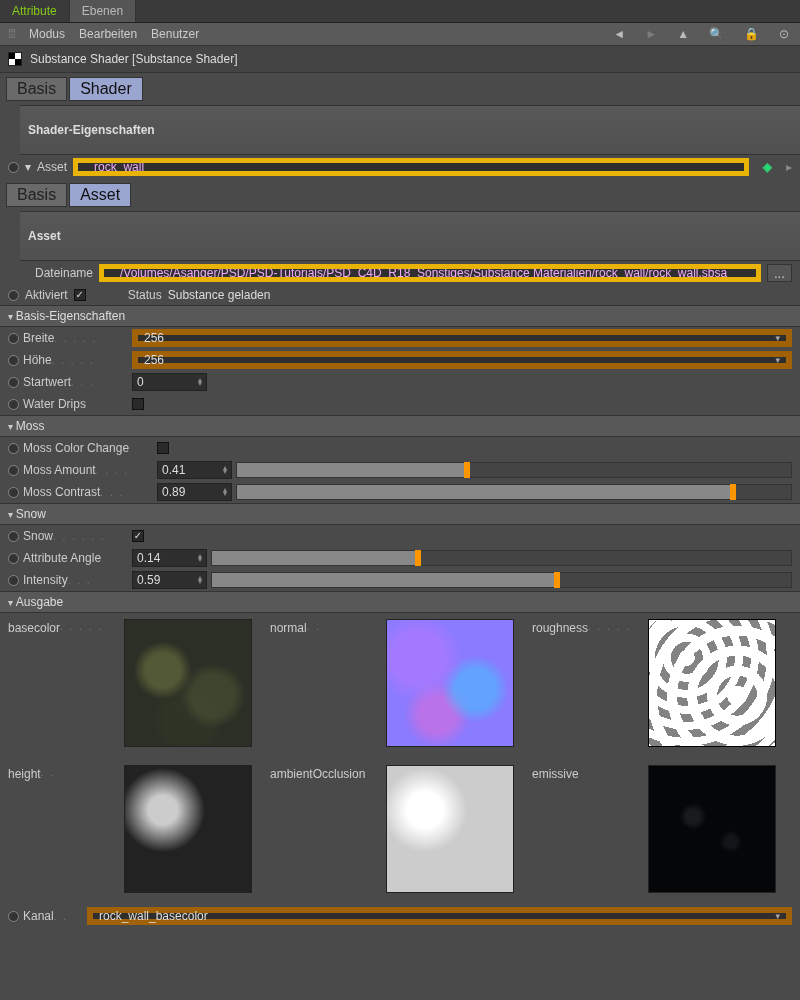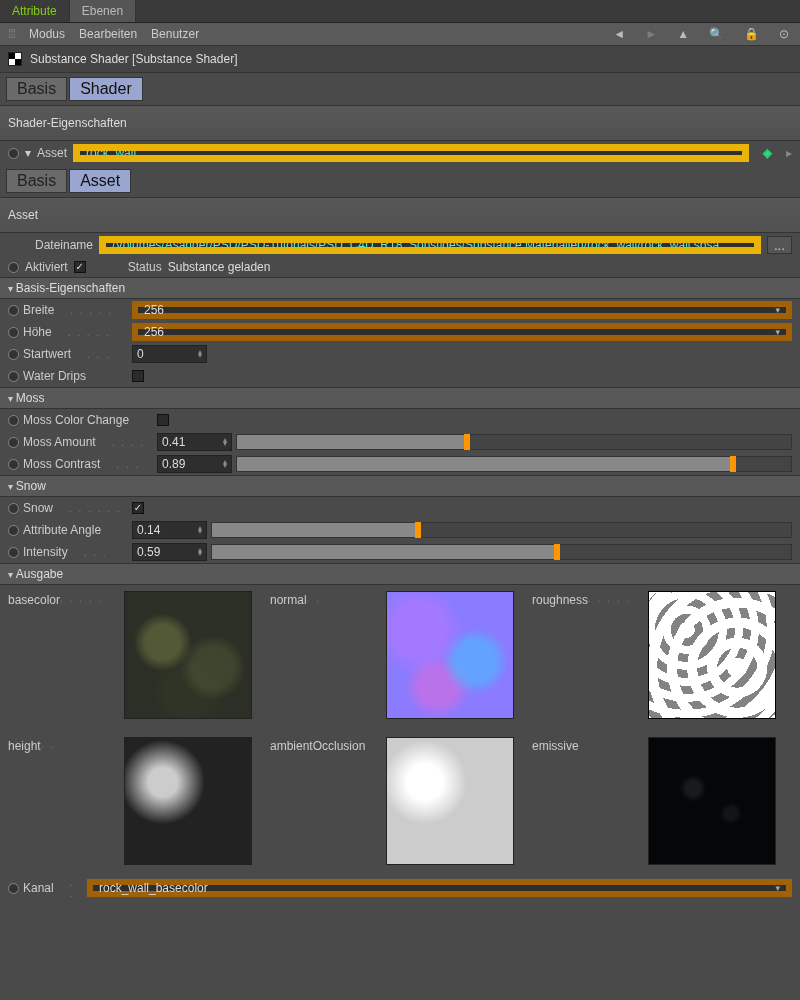--- a/index.html
+++ b/index.html
@@ -18,35 +18,35 @@
   .title-row { display: flex; align-items: center; background: #444; padding: 6px 8px; gap: 8px; border-bottom: 1px solid #333; }
   .checker-icon { width: 14px; height: 14px; background:
     conic-gradient(#fff 0 25%, #000 0 50%, #fff 0 75%, #000 0);
     border: 1px solid #222; }
   .title-row .title-text { color: #ddd; }
 
   .subtabs { display: flex; padding: 4px 6px; gap: 2px; background: #4a4a4a; }
   .subtab { padding: 2px 10px; background: #6a6a6a; color: #222; border: 1px solid #333; cursor: pointer; font-size: 16px; }
   .subtab.active { background: #9aa5d0; color: #111; }
 
-  .section-header { background: linear-gradient(#585858,#505050); color: #ddd; font-weight: normal; padding: 10px 8px; border-top: 1px solid #333; border-bottom: 1px solid #333; }
+  .section-header { background: linear-gradient(#585858,#505050); color: #ddd; font-weight: bold; padding: 17px 8px; border-top: 1px solid #333; border-bottom: 1px solid #333; margin-left: 20px; }
 
   .row { display: flex; align-items: center; padding: 3px 8px; gap: 6px; }
   .radio { width: 11px; height: 11px; border: 1px solid #888; border-radius: 50%; background: #333; flex-shrink: 0; }
   .label { color: #ccc; white-space: nowrap; }
   .dots { color: #777; letter-spacing: 2px; overflow: hidden; flex-shrink: 1; }
-  .input-text { flex: 1; background: #2f2f2f; border: 7px solid #eab308; color: #5eead4; padding: 2px 6px; height: 18px; font-size: 12px; }
+  .input-text { flex: 1; background: #2f2f2f; border: 5px solid #eab308; color: #f0abfc; padding: 2px 16px; height: 18px; font-size: 12px; }
   .browse-btn { background: #555; border: 1px solid #333; color: #ccc; padding: 0 6px; height: 18px; cursor: pointer; }
   .green-icon { color: #28e07a; font-weight: bold; padding: 0 8px; }
 
   .group-header { background: #585858; color: #ddd; padding: 3px 8px; border-top: 1px solid #333; border-bottom: 1px solid #333; font-size: 12px; }
   .group-header::before { content: "▾ "; font-size: 10px; color: #ccc; }
 
   .param-row { display: flex; align-items: center; padding: 2px 8px; gap: 4px; height: 22px; }
-  .param-label { width: 105px; display: flex; align-items: center; gap: 16px; }
+  .param-label { width: 105px; display: flex; align-items: center; gap: 0; }
   .param-label .dots { font-size: 10px; }
   .num-field { width: 75px; background: #2e2e2e; border: 1px solid #222; color: #ddd; padding: 2px 4px; height: 18px; font-size: 12px; display: flex; align-items: center; justify-content: space-between; }
   .spinner { color: #888; font-size: 8px; line-height: 4px; display: flex; flex-direction: column; cursor: pointer; }
   .dropdown { flex: 1; background: #2e2e2e; border: 6px solid #a16207; color: #ddd; padding: 2px 6px; height: 18px; display: flex; align-items: center; justify-content: space-between; cursor: pointer; }
   .dd-arrow { font-size: 9px; color: #aaa; }
   .checkbox { width: 12px; height: 12px; background: #2a2a2a; border: 1px solid #111; display: inline-flex; align-items: center; justify-content: center; cursor: pointer; }
   .checkbox.checked::after { content: "✓"; color: #ddd; font-size: 10px; line-height: 10px; }
 
   .slider-track { flex: 1; height: 16px; position: relative; background: #444; border: 1px solid #333; }
   .slider-fill { position: absolute; top: 0; bottom: 0; left: 0; background: #888; }

